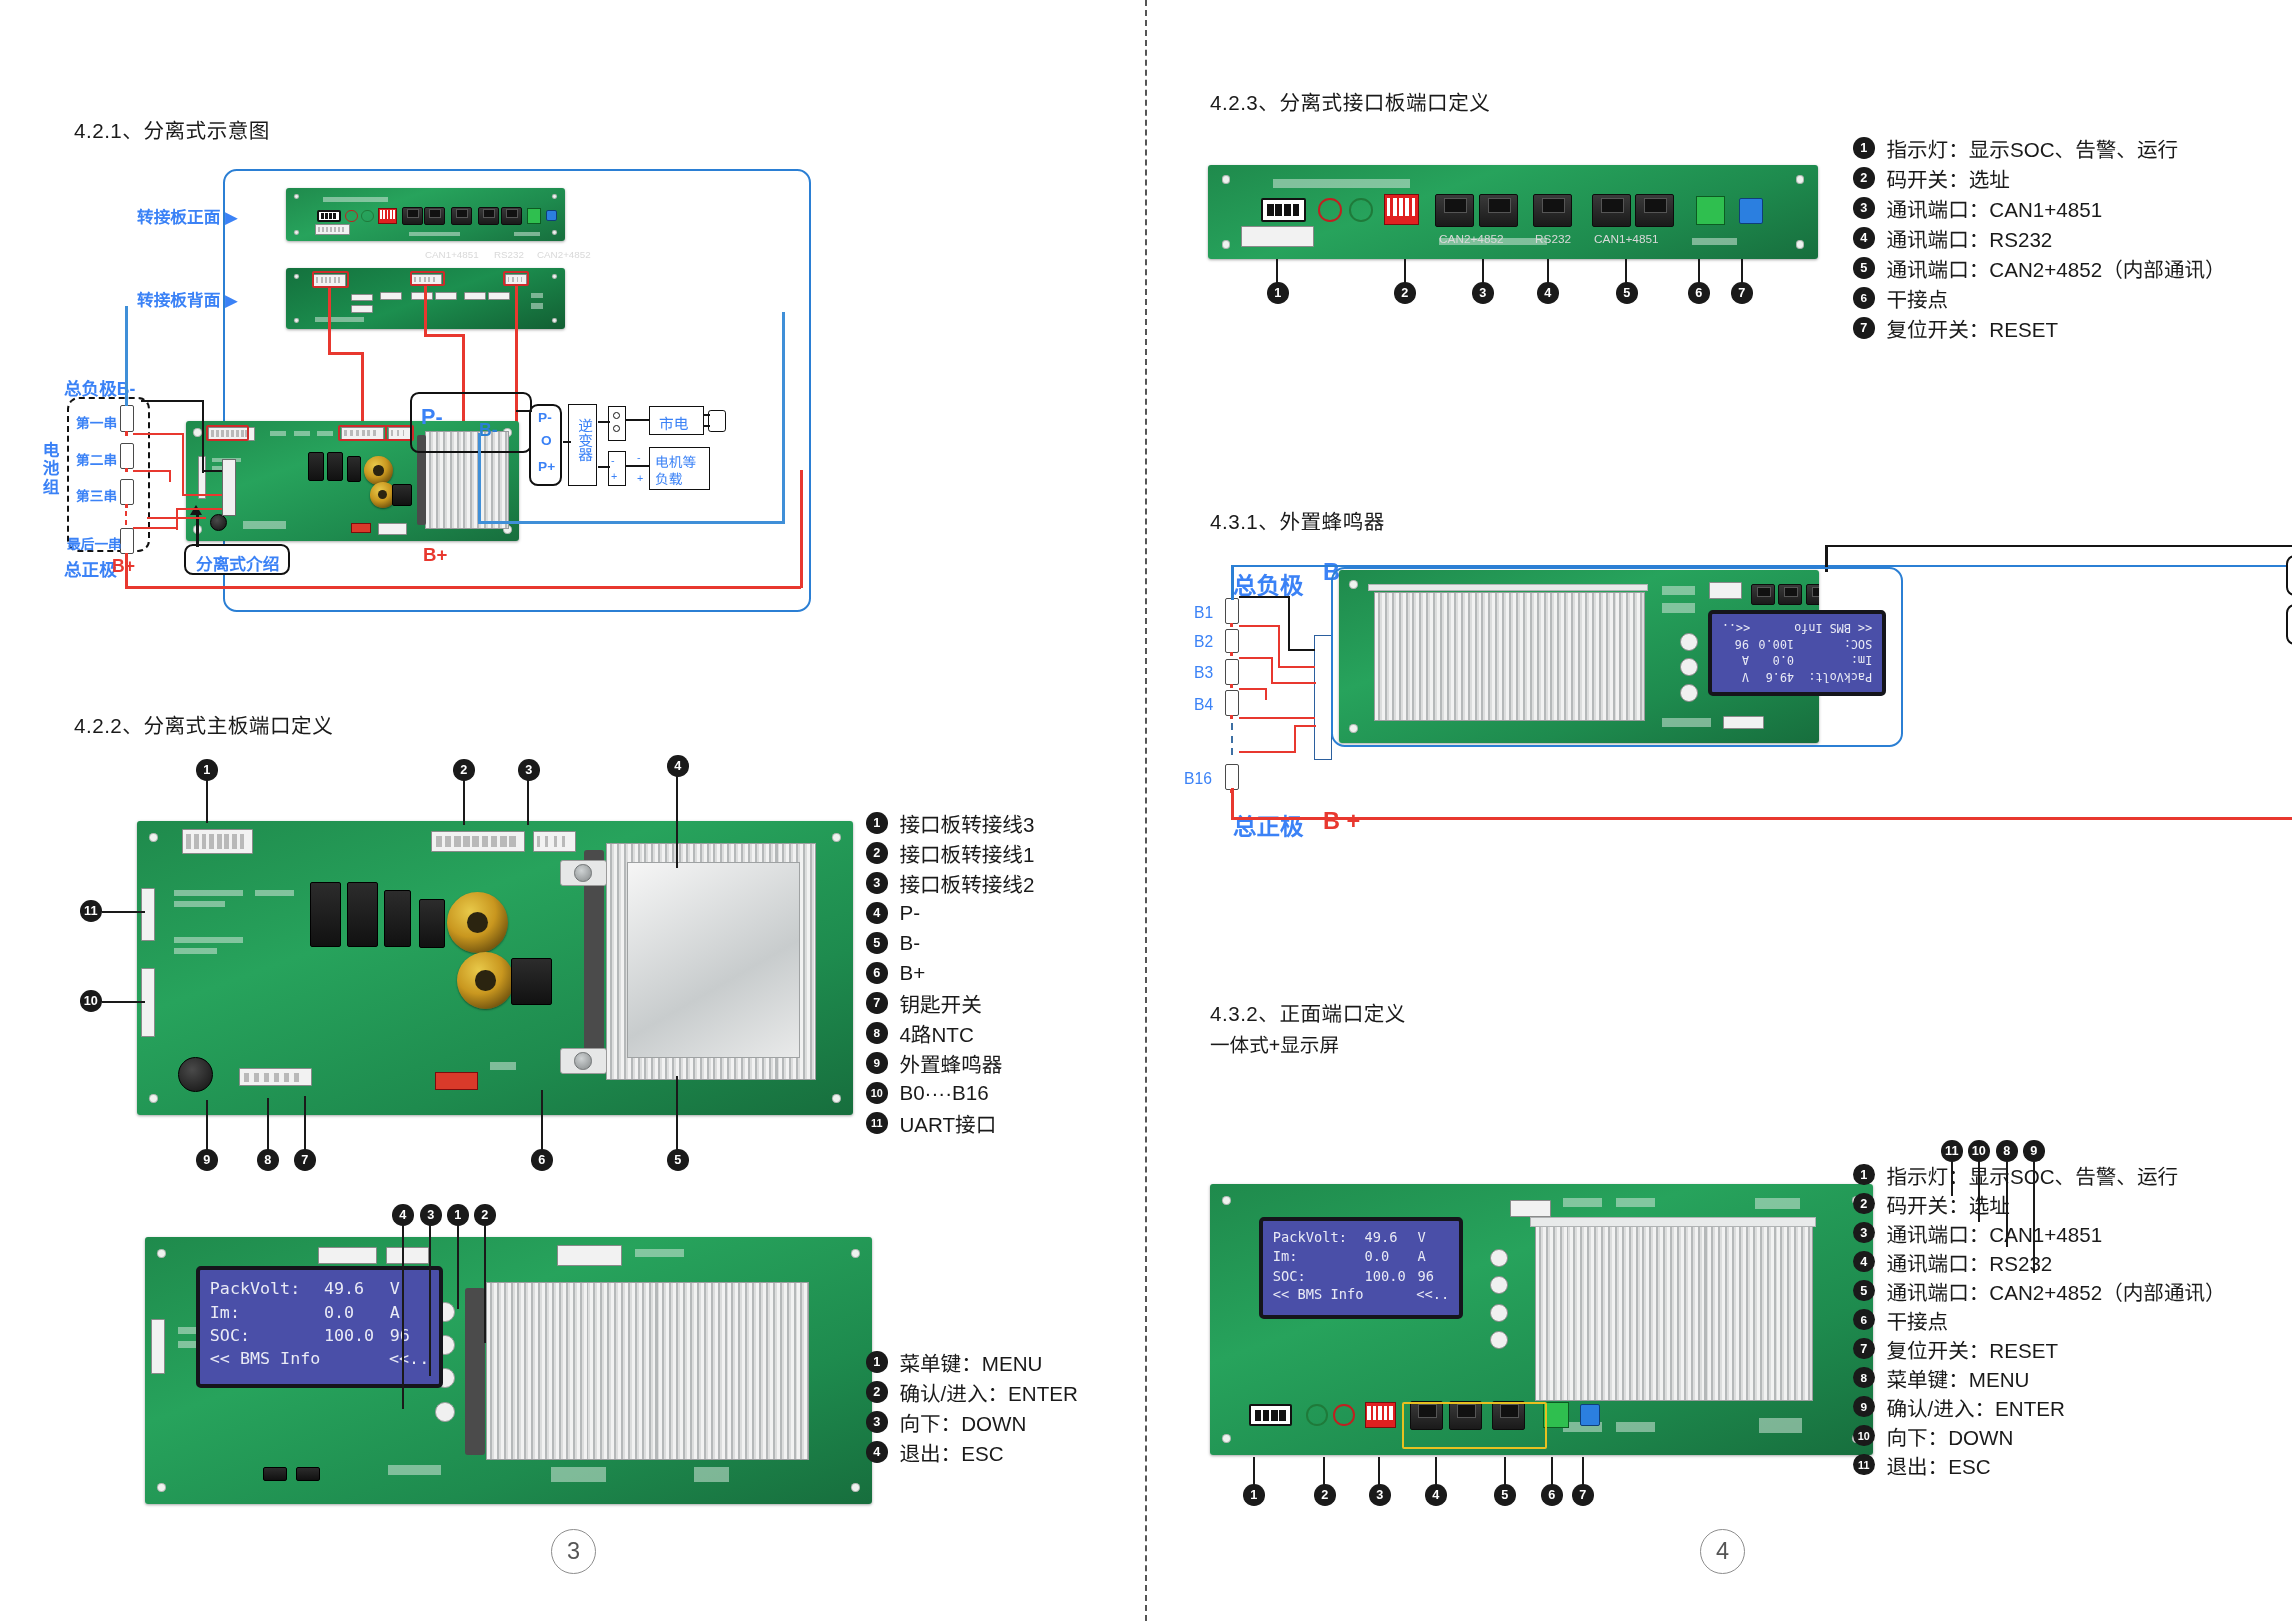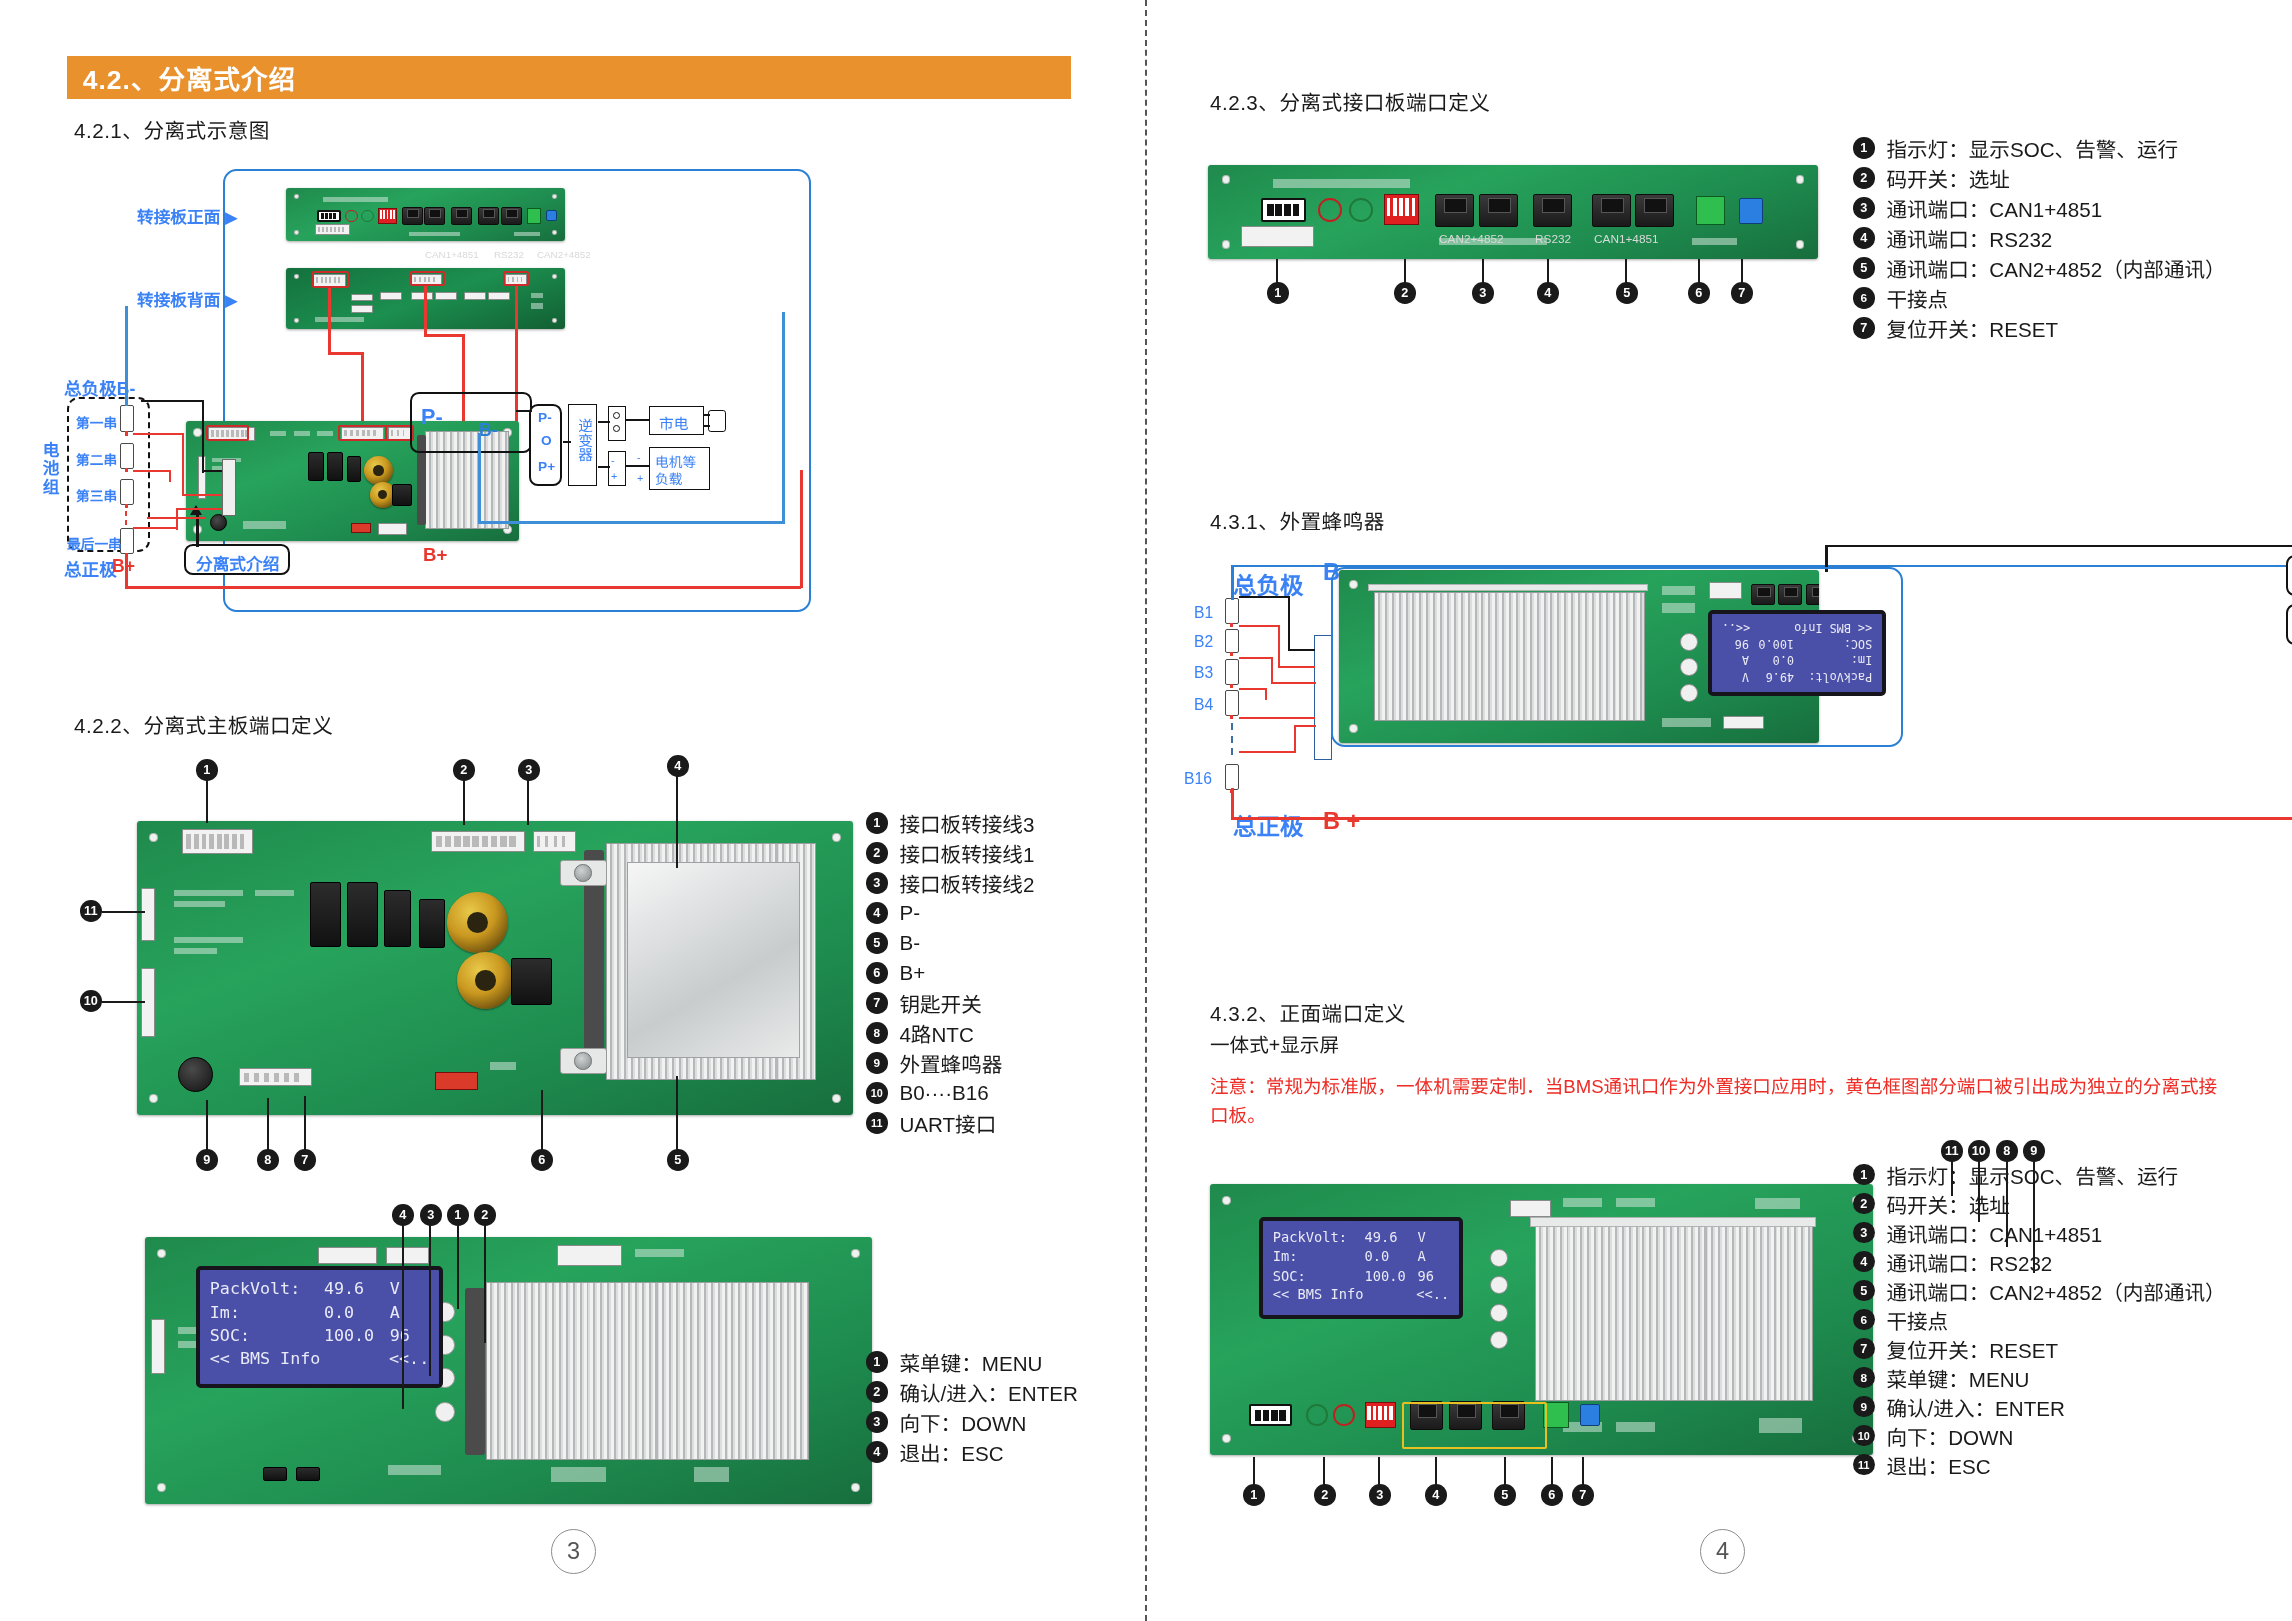--- a/index.html
+++ b/index.html
@@ -155,21 +155,20 @@
 </style>
 </head>
 <body>
 
 <div class="spread">
 
   <div class="gutter"></div>
 
   <div class="page page-left">
 
-    <div class="banner" style="left:67px; top:56px; width:1004px; height:43px;">4.2.、分离式介绍</div>
 
     <div class="subhead" style="left:74px; top:114px;">4.2.1、分离式示意图</div>
 
     <div style="position:absolute; left:0; top:147px; width:1145px; height:500px;">
 
       <div class="roundbox-blue" style="left:223px; top:21.6px; width:588px; height:443px; border-width:2px;"></div>
 
       <div class="pcb" style="left:286px; top:41px; width:279px; height:53px;">
         <div class="screw" style="left:7.8px; top:5.9px; width:4.9px;height:4.9px;"></div>
         <div class="screw" style="right:7.8px; top:5.9px; width:4.9px;height:4.9px;"></div>
@@ -819,21 +818,20 @@
 
       <div class="roundbox" style="left:1137px; top:13.7px; width:73px; height:41px;"></div>
 
       <div class="roundbox" style="left:1137px; top:63px; width:73px; height:41px;"></div>
 
     </div>
 
     <div class="subhead" style="left:61px; top:997px;">4.3.2、正面端口定义</div>
     <div class="subhead2" style="left:61px; top:1029px;">一体式+显示屏</div>
 
-    <div class="note-red" style="left:61px; top:1073px; width:1025px;">注意：常规为标准版，一体机需要定制．当BMS通讯口作为外置接口应用时，黄色框图部分端口被引出成为独立的分离式接口板。</div>
 
     <div class="marker" style="left:792px; top:1140px;">11</div>
     <div class="leader" style="position:absolute;left:802px;top:1161px;width:2px;height:35px;"></div>
     <div class="marker" style="left:819px; top:1140px;">10</div>
     <div class="leader" style="position:absolute;left:829px;top:1161px;width:2px;height:61px;"></div>
     <div class="marker" style="left:847px; top:1140px;">8</div>
     <div class="leader" style="position:absolute;left:857px;top:1161px;width:2px;height:86px;"></div>
     <div class="marker" style="left:874px; top:1140px;">9</div>
     <div class="leader" style="position:absolute;left:884px;top:1161px;width:2px;height:112px;"></div>
 

